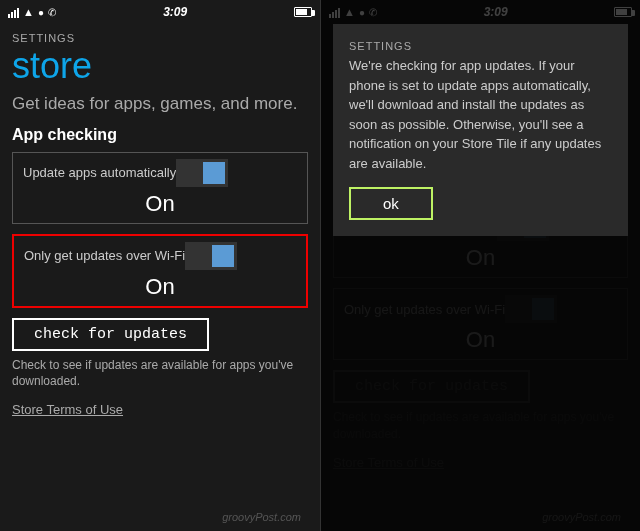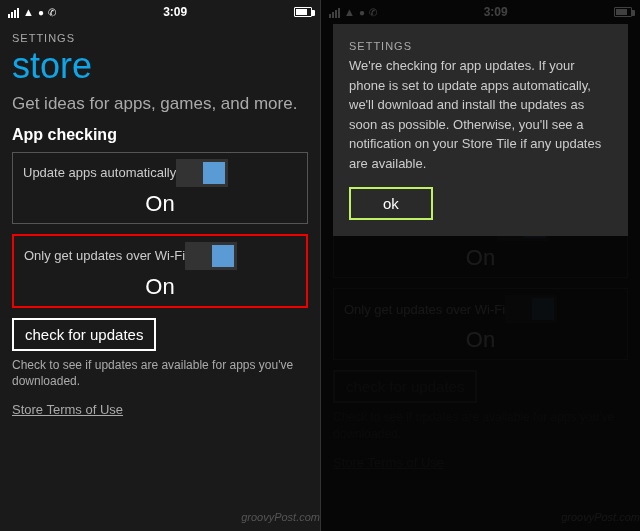--- a/index.html
+++ b/index.html
@@ -38,20 +38,21 @@
     .status-icons {
       display: flex;
       align-items: center;
       gap: 4px;
       font-size: 10px;
     }
 
     .status-time {
       font-size: 12px;
       font-weight: bold;
+      font-style: italic;
     }
 
     .status-right {
       display: flex;
       align-items: center;
       gap: 4px;
       font-size: 10px;
     }
 
     .battery-icon {
@@ -182,26 +183,27 @@
       margin-bottom: 10px;
     }
 
     .toggle-block.highlighted {
       border: 2px solid #e00;
     }
 
     .check-btn {
       display: inline-block;
       border: 2px solid #fff;
-      padding: 6px 11px;
+      padding: 6px 20px;
       font-size: 15px;
       color: #fff;
       background: transparent;
       cursor: pointer;
       margin-bottom: 6px;
+      font-family: Liberation Mono, monospace;
     }
 
     .check-btn.dimmed {
       border-color: #555;
       color: #555;
       cursor: default;
     }
 
     .check-desc {
       font-size: 12px;
@@ -217,21 +219,21 @@
     .store-terms {
       font-size: 13px;
       color: #aaa;
       text-decoration: underline;
       cursor: pointer;
     }
 
     .groovy-watermark {
       position: absolute;
       bottom: 8px;
-      right: 0;
+      right: 19px;
       font-size: 11px;
       color: #555;
       font-style: italic;
     }
 
     
     .overlay {
       position: absolute;
       top: 0; left: 0; right: 0; bottom: 0;
       background: rgba(0,0,0,0.75);

